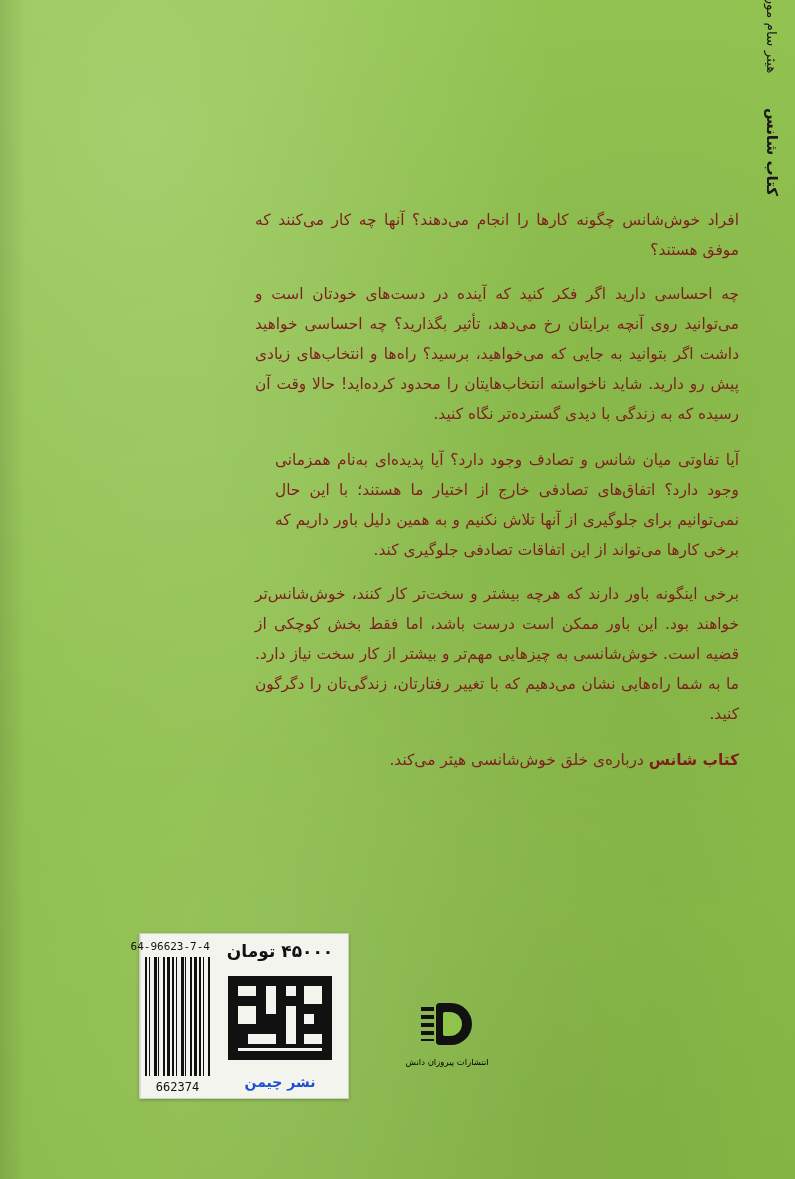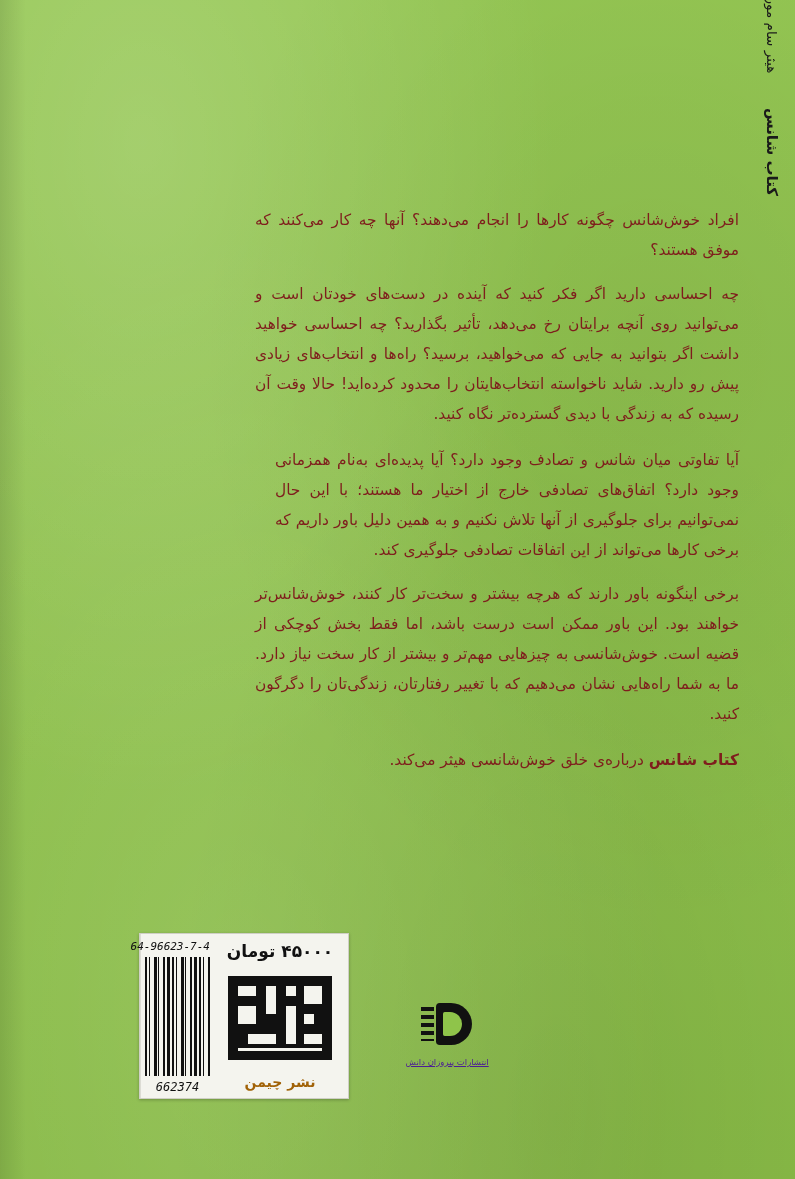--- a/index.html
+++ b/index.html
@@ -84,22 +84,21 @@
     bottom: 112px;
     left: 255px;
     width: 270px;
     display: flex;
     justify-content: center;
     gap: 58px;
     align-items: flex-end;
   }
   .logo-block {
     text-align: left;
-    color: #4c1d95;
-    text-decoration: underline;
+    color: #000000;
   }
   .logo-caption {
     font-size: 8.5px;
     margin-top: 6px;
     letter-spacing: 0.2px;
   }
   .logo-mark {
     width: 56px;
     height: 52px;
     margin: 0 auto;
@@ -176,21 +175,20 @@
   }
   .barcode-strip {
     width: 74px;
     border-left: 1px solid #dcdcd4;
     padding: 6px 4px 4px 4px;
     box-sizing: border-box;
     display: flex;
     flex-direction: column;
     justify-content: space-between;
     align-items: center;
-    font-style: italic;
   }
   .isbn-top {
     font-family: "DejaVu Sans Mono", "Liberation Mono", monospace;
     font-size: 11px;
     color: #111;
     writing-mode: horizontal-tb;
     white-space: nowrap;
     transform: none;
     align-self: flex-start;
   }
@@ -237,21 +235,21 @@
     background: #111;
     margin: 2px 0;
   }
   .kufi .k-cut {
     position: absolute;
     background: #f4f4ee;
   }
   .publisher-name {
     font-size: 14px;
     font-weight: bold;
-    color: #a16207;
+    color: #1d4ed8;
   }
 </style>
 </head>
 <body>
 
 <div class="page">
   <div class="texture"></div>
   <div class="edge-shade"></div>
 
   <div class="spine-text">

